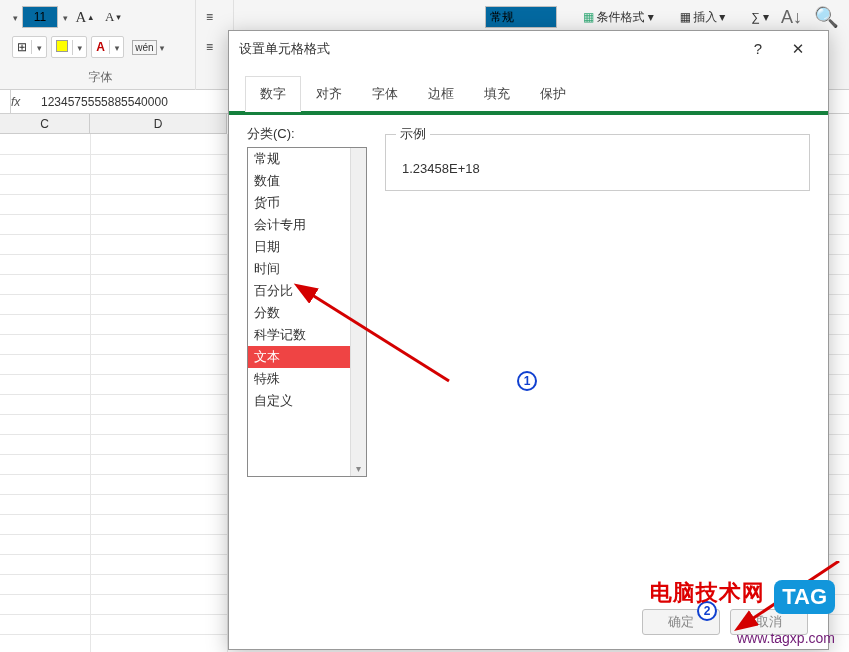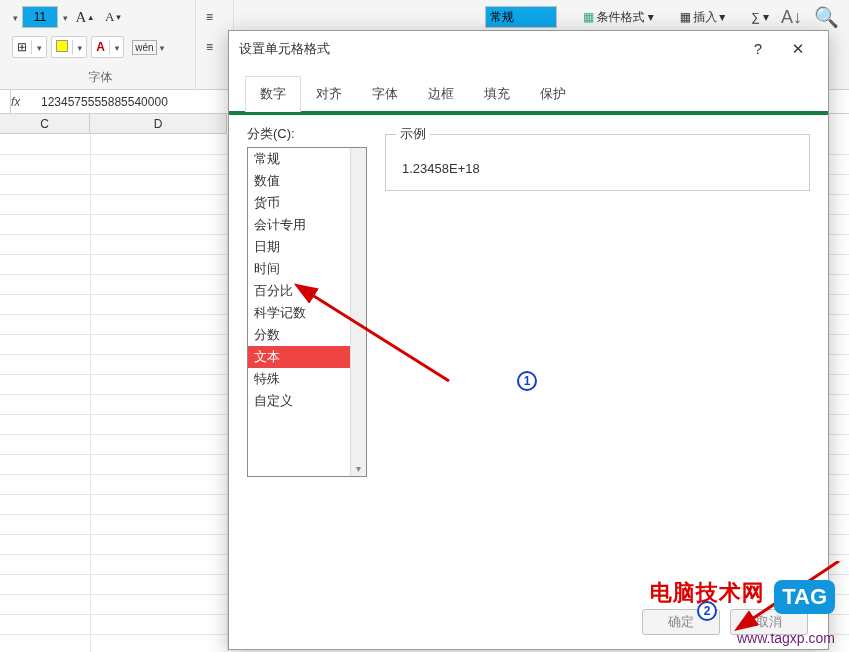--- a/index.html
+++ b/index.html
@@ -20,21 +20,21 @@
     border-bottom: 1px solid #d0d0d0;
     background: #f5f5f5;
     display: flex;
     align-items: flex-start;
     padding: 0 6px;
     position: relative;
   }
   .ribbon-group { padding: 4px 6px; border-right: 1px solid #e0e0e0; height: 90px; position: relative;}
   .ribbon-group .label { position: absolute; bottom: 4px; left: 0; right: 0; text-align: center; color: #666; font-size: 12px;}
   .ribbon-row { display: flex; align-items: center; gap: 4px; height: 26px;}
-  .rb-input { border: 1px solid #c0c0c0; background: #0ea5e9; height: 22px; padding: 0 4px; font-size: 12px;}
+  .rb-input { border: 1px solid #c0c0c0; background: #0369a1; height: 22px; padding: 0 4px; font-size: 12px;}
   .rb-btn { background: transparent; border: none; padding: 2px 4px; display:inline-flex; align-items:center; gap:2px; font-size:12px; color:#333;}
   .rb-dd::after { content: "▾"; font-size: 9px; color: #555; margin-left:1px;}
   .rb-A { font-size: 13px; font-family: "Times New Roman", serif;}
   .rb-big { font-size: 15px;}
   .rb-grp2 { background:#fff; border:1px solid #d0d0d0; border-radius:2px; display:inline-flex; align-items:center; height:22px;}
   .rb-grp2 .seg { padding:0 4px; border-right:1px solid #d0d0d0;}
   .rb-grp2 .seg:last-child{border-right:none;}
   .sw { width:12px; height:12px; display:inline-block; background:#fff; border:1px solid #999;}
   .sw-y{background:#ffff00;}
   .pinyin{ border:1px solid #aaa; padding:1px 2px; font-size:10px;}
@@ -222,22 +222,22 @@
     <div class="left-col">
       <div class="cat-label"><span>分类(C):</span></div>
       <div class="listbox">
         <div class="item">常规</div>
         <div class="item">数值</div>
         <div class="item">货币</div>
         <div class="item">会计专用</div>
         <div class="item">日期</div>
         <div class="item">时间</div>
         <div class="item">百分比</div>
+        <div class="item">分数</div>
         <div class="item">科学记数</div>
-        <div class="item">分数</div>
         <div class="item sel">文本</div>
         <div class="item">特殊</div>
         <div class="item">自定义</div>
         <div class="scroll"></div>
       </div>
     </div>
     <div class="right-col">
       <fieldset class="sample">
         <legend>示例</legend>
         <div class="sample-val">1.23458E+18</div>

